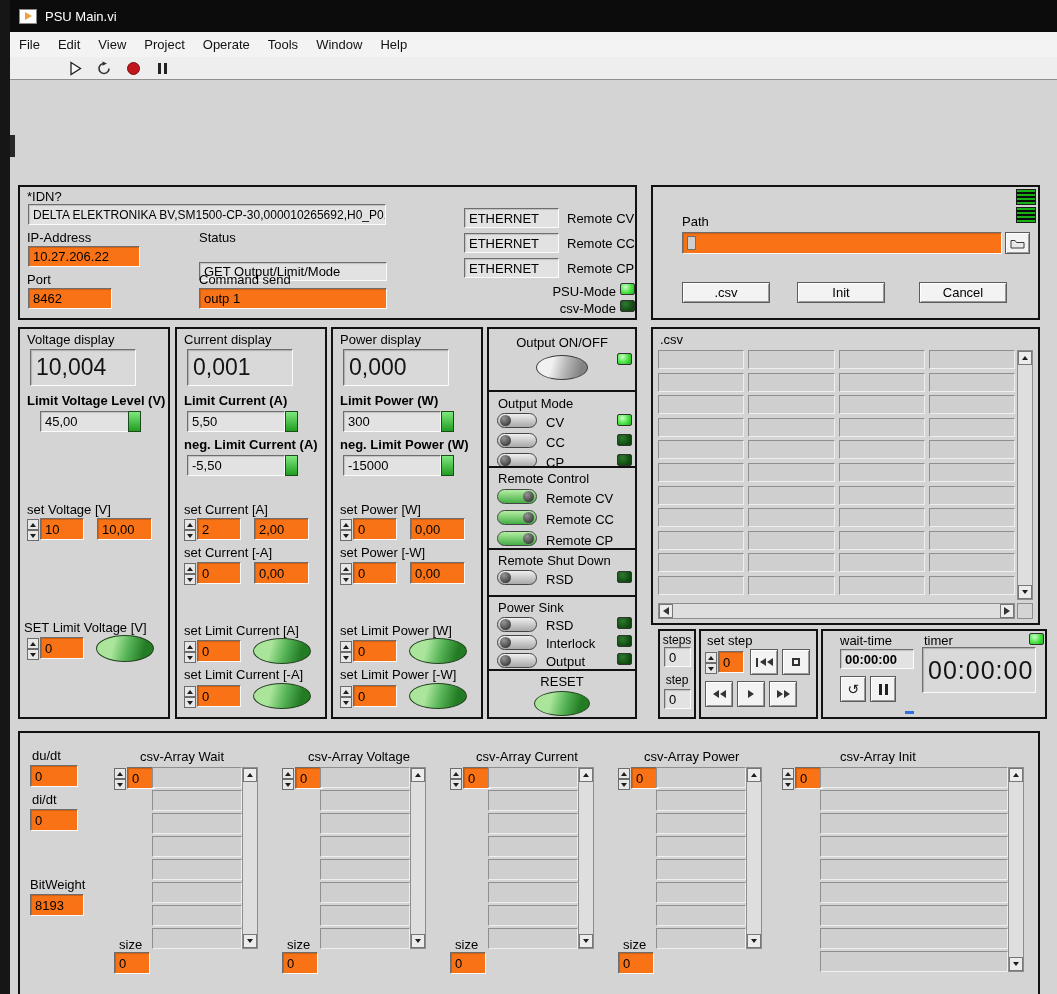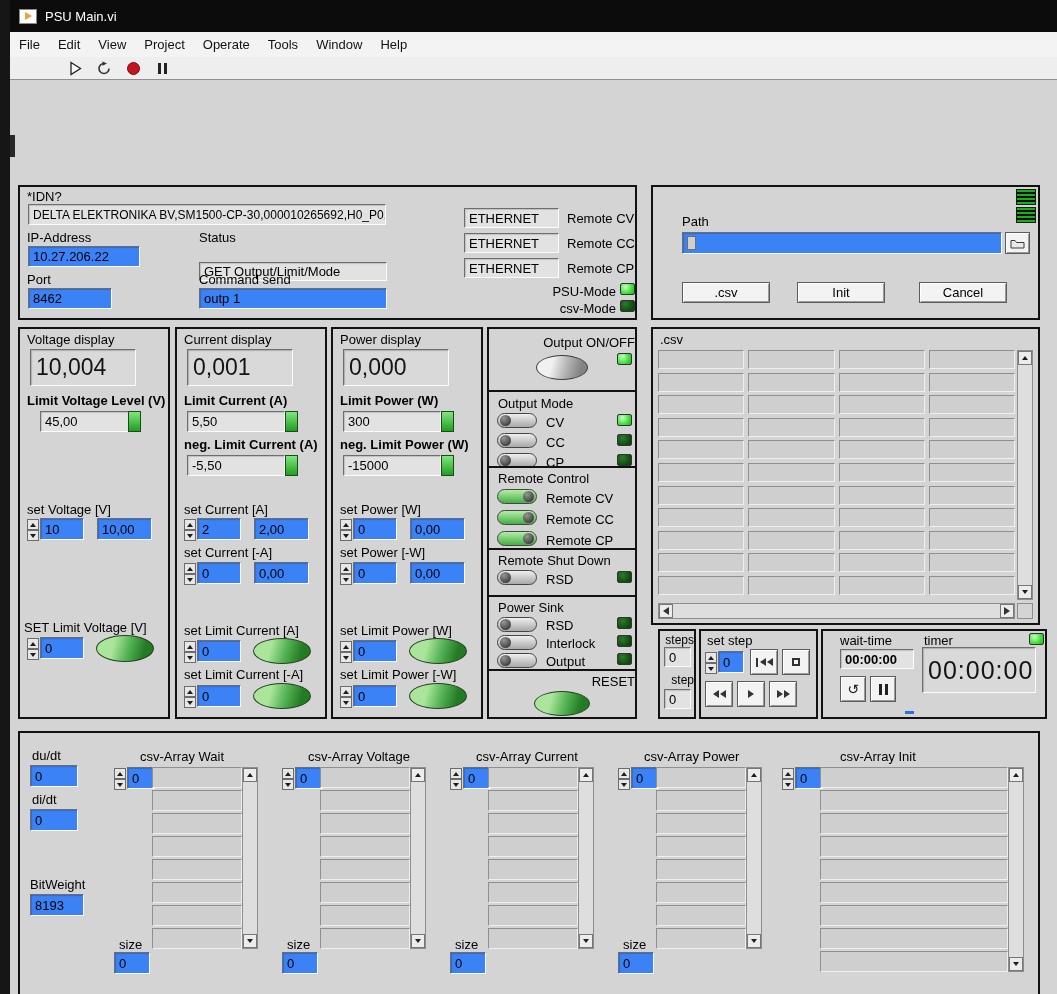--- a/index.html
+++ b/index.html
@@ -21,27 +21,27 @@
   .tbtn { width:20px; height:19px; background:transparent; border:none; display:flex;
           align-items:center; justify-content:center; cursor:pointer; }
   .stopdot { width:13px; height:13px; border-radius:50%; background:#c3151c; border:1px solid #7d0d11; }
   .pausebars { display:flex; gap:3px; }
   .pausebars i { width:3px; height:11px; background:#222; }
 
   .panel { position:absolute; top:80px; left:0; width:1047px; height:914px; background:#d4d4d4; }
   .box { position:absolute; border:2px solid #111; background:#d4d4d4; }
   .lbl { position:absolute; font-size:13px; color:#000; white-space:nowrap; }
   .b { font-weight:bold; }
-  .ctr { left:0; width:100%; text-align:right; }
+  .ctr { left:0; width:100%; text-align:center; }
 
   .rec { border-top:1px solid #6e6e6e; border-left:1px solid #6e6e6e;
          border-bottom:1px solid #fbfbfb; border-right:1px solid #fbfbfb; }
   .fld { position:absolute; font-size:13px; color:#000; display:flex; align-items:center;
          padding-left:4px; white-space:nowrap; overflow:hidden; }
-  .white { background:#3b82f6; box-shadow: inset 1px 1px 1px rgba(0,0,0,0.18); }
+  .white { background:#f97316; box-shadow: inset 1px 1px 1px rgba(0,0,0,0.18); }
   .ind { background:#e2e2e2; box-shadow: inset 1px 1px 1px rgba(0,0,0,0.15); }
   .disp { position:absolute; background:#d9d9d9; box-shadow: inset 1px 1px 1px rgba(0,0,0,0.2);
           display:flex; align-items:center; padding-left:5px; font-size:23px; color:#141414; }
 
   .btn { position:absolute; background:#f3f3f3; border:1px solid #5c5c5c; display:flex;
          align-items:center; justify-content:center; font-size:13px; color:#000;
          box-shadow: inset 1px 1px 0 #ffffff, inset -1px -1px 0 #9a9a9a; cursor:pointer; }
 
   .led { position:absolute; width:15px; height:12px; border-radius:2px; border:1px solid #333; }
   .led.on  { background: radial-gradient(circle at 35% 30%, #ccffc8, #45e23e 55%, #1fae1f); }

